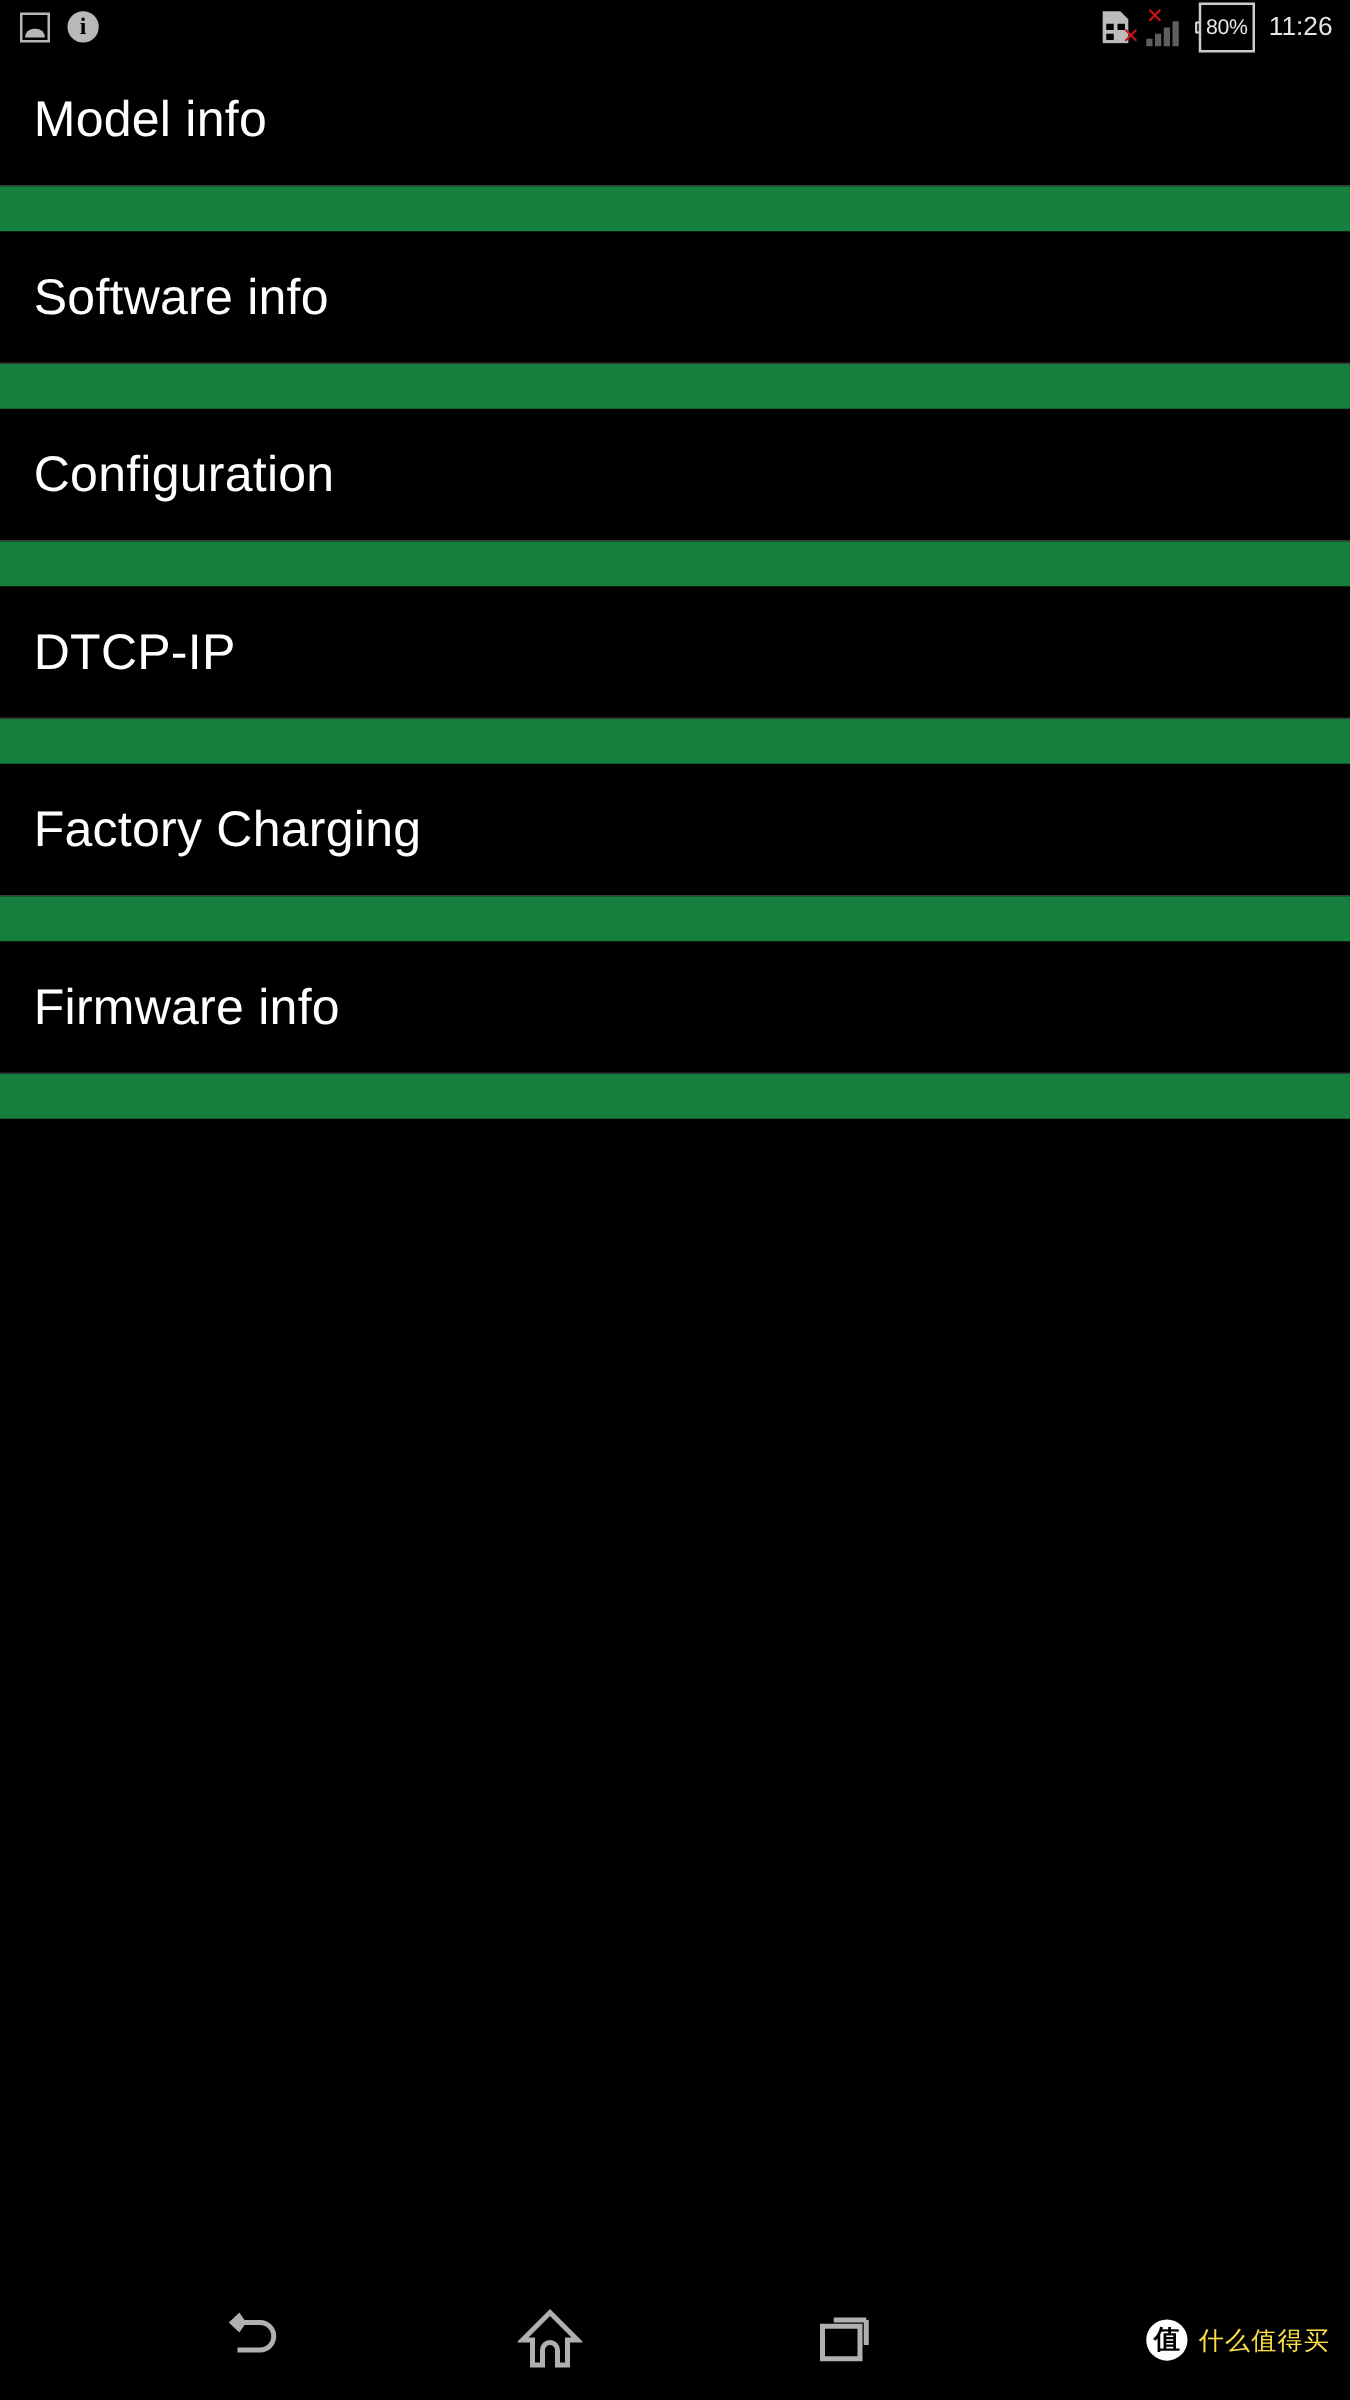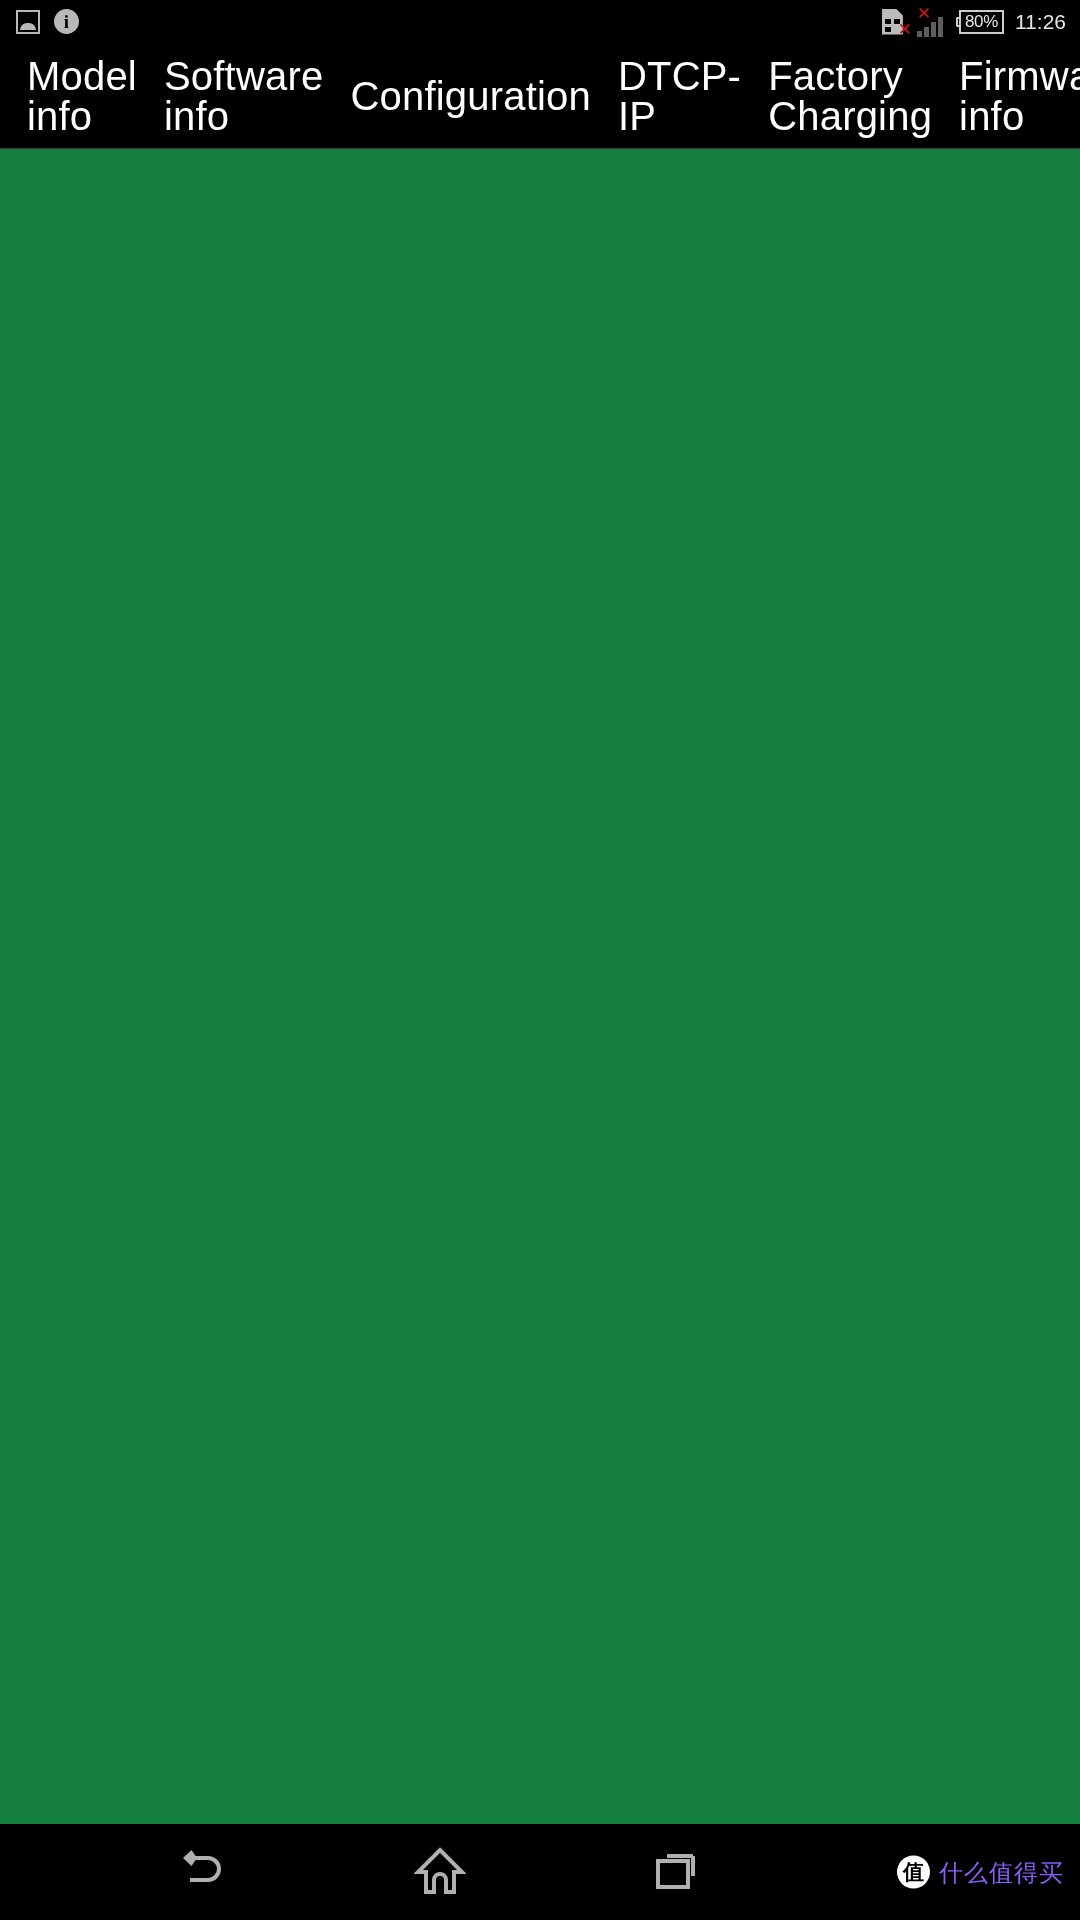--- a/index.html
+++ b/index.html
@@ -148,21 +148,21 @@
   }
   .icon-battery .cap {
     width: 4px;
     height: 10px;
     border: 2px solid #cccccc;
     border-right: none;
     box-sizing: border-box;
     border-radius: 2px 0 0 2px;
   }
   .icon-battery .shell {
-    height: 24px;
+    height: 40px;
     border: 2px solid #cccccc;
     box-sizing: border-box;
     padding: 0 4px;
     display: flex;
     align-items: center;
     justify-content: center;
     margin-left: -1px;
   }
   .icon-battery .level {
     font-size: 17px;
@@ -193,21 +193,23 @@
     font-weight: bold;
     color: #b5b5b5;
     line-height: 1;
   }
 
   
   .list {
     flex: 1 1 auto;
     background: #15803d;
     display: flex;
+    flex-direction: column;
     overflow: hidden;
+    gap: 36px;
   }
   .list-item {
     position: relative;
     height: 106px;
     flex: 0 0 106px;
     display: flex;
     align-items: center;
     padding-left: 27px;
     box-sizing: border-box;
     border-bottom: 1px solid #3b3b3b;
@@ -263,22 +265,22 @@
     color: #000000;
     font-size: 21px;
     font-weight: bold;
     display: flex;
     align-items: center;
     justify-content: center;
     line-height: 1;
     font-family: "DejaVu Sans", sans-serif;
   }
   .watermark .wm-text {
-    font-size: 24px;
-    color: #8b5cf6;
+    font-size: 20px;
+    color: #fde047;
     line-height: 1;
     font-family: "DejaVu Sans", sans-serif;
     letter-spacing: 1px;
   }
 </style>
 </head>
 <body>
 
 <div id="screen">
 

